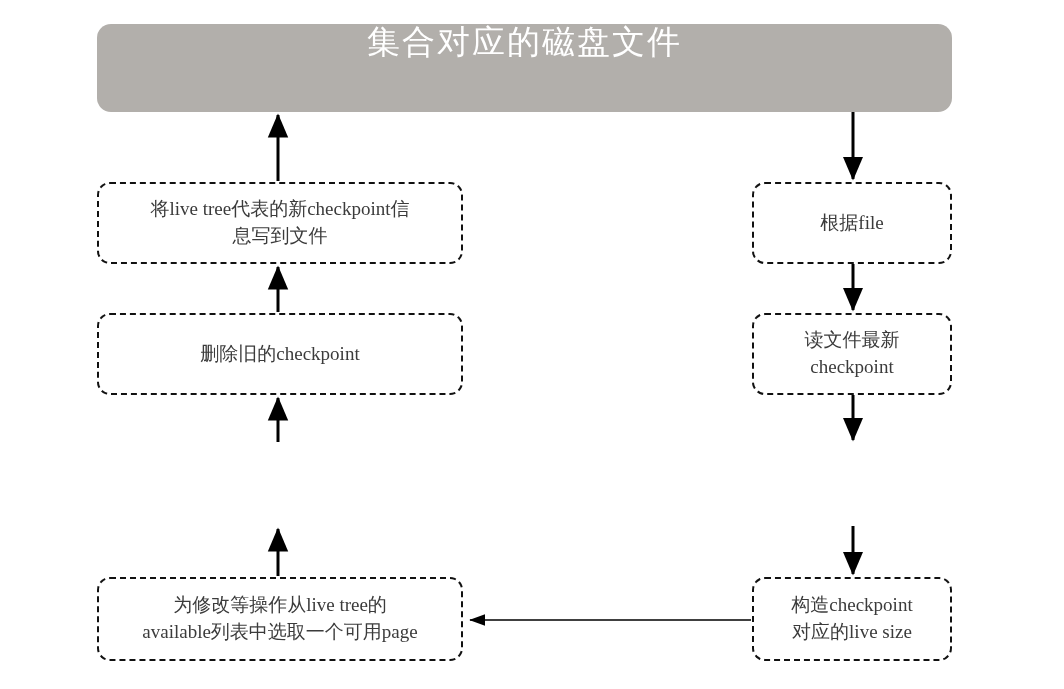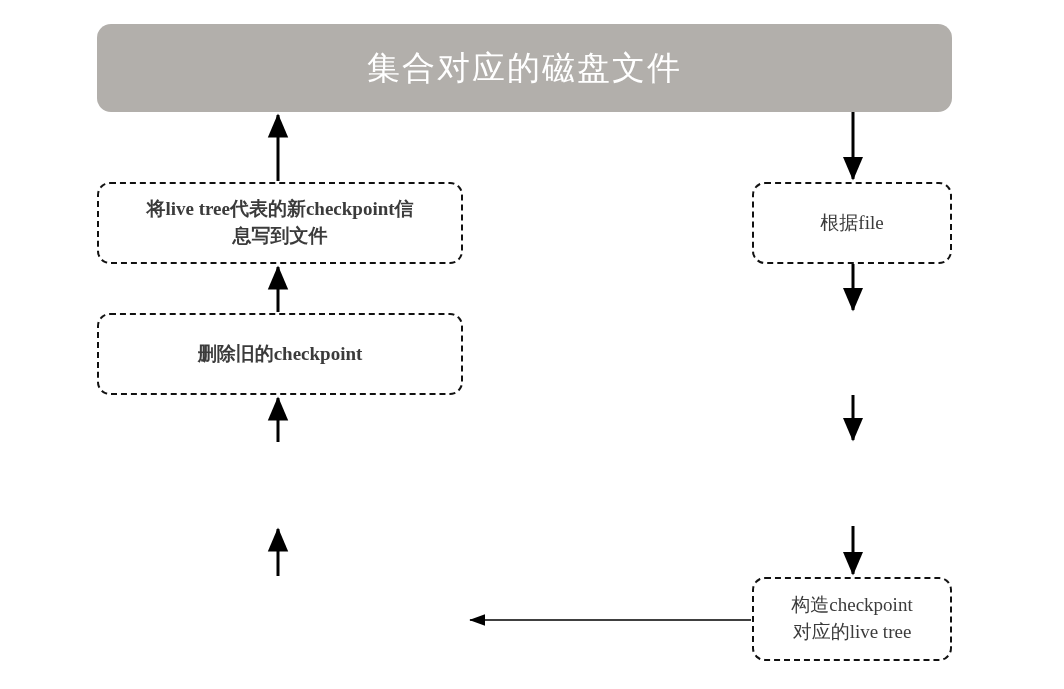--- a/index.html
+++ b/index.html
@@ -26,21 +26,21 @@
   
   .banner {
     position: absolute;
     left: 97px;
     top: 24px;
     width: 855px;
     height: 88px;
     background: #b2afab;
     border-radius: 14px;
     display: flex;
-    align-items: center;
+    align-items: flex-start;
     justify-content: center;
     box-sizing: border-box;
   }
   .banner-title {
     color: #ffffff;
     font-size: 33px;
     letter-spacing: 2px;
     font-family: "Liberation Serif", "DejaVu Serif", serif;
     line-height: 1.1;
     white-space: nowrap;
@@ -61,21 +61,21 @@
   }
   .node-label {
     color: #3b3b3b;
     font-size: 19px;
     line-height: 1.42;
     font-family: "Liberation Serif", "DejaVu Serif", serif;
     white-space: pre-line;
   }
 
   
-  .col-left  { left: 97px;  width: 366px; font-weight: bold; }
+  .col-left  { left: 97px;  width: 366px; }
   .col-right { left: 752px; width: 200px; }
 
   .row1 { top: 182px; height: 82px; }
   .row2 { top: 313px; height: 82px; }
   .row3 { top: 443px; height: 83px; }
   .row4 { top: 577px; height: 84px; }
 
   
   #arrows {
     position: absolute;
@@ -127,25 +127,33 @@
   <div class="node col-left row1">
     <span class="node-label">将live tree代表的新checkpoint信
 息写到文件</span>
   </div>
 
   <div class="node col-left row2">
     <span class="node-label">删除旧的checkpoint</span>
   </div>
 
 
+  <div class="node col-left row4">
+    <span class="node-label">为修改等操作从live tree的
+available列表中选取一个可用page</span>
+  </div>
 
   <div class="node col-right row1">
     <span class="node-label">根据file</span>
   </div>
 
+  <div class="node col-right row2">
+    <span class="node-label">读文件最新
+checkpoint</span>
+  </div>
 
 
   <div class="node col-right row4">
     <span class="node-label">构造checkpoint
-对应的live tree</span>
+对应的live size</span>
   </div>
 
 </div>
 
 </body></html>

